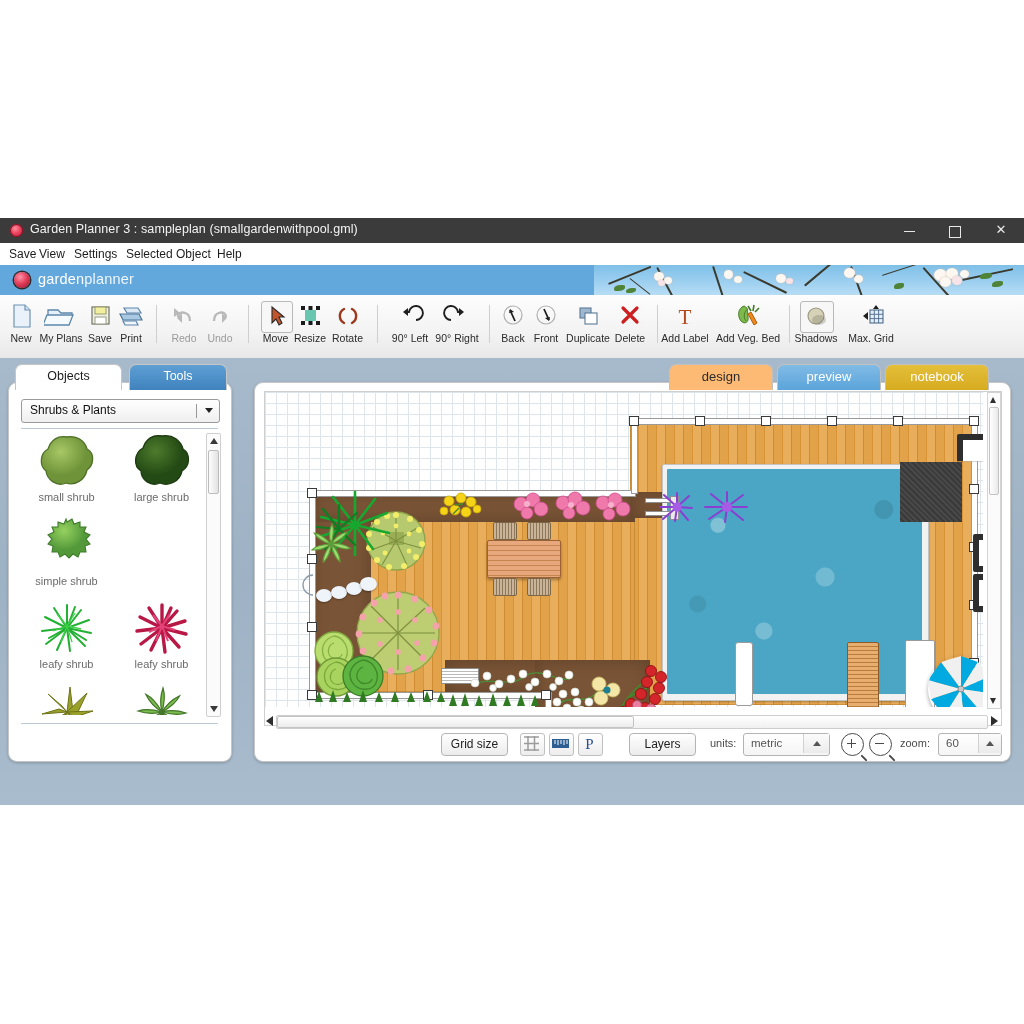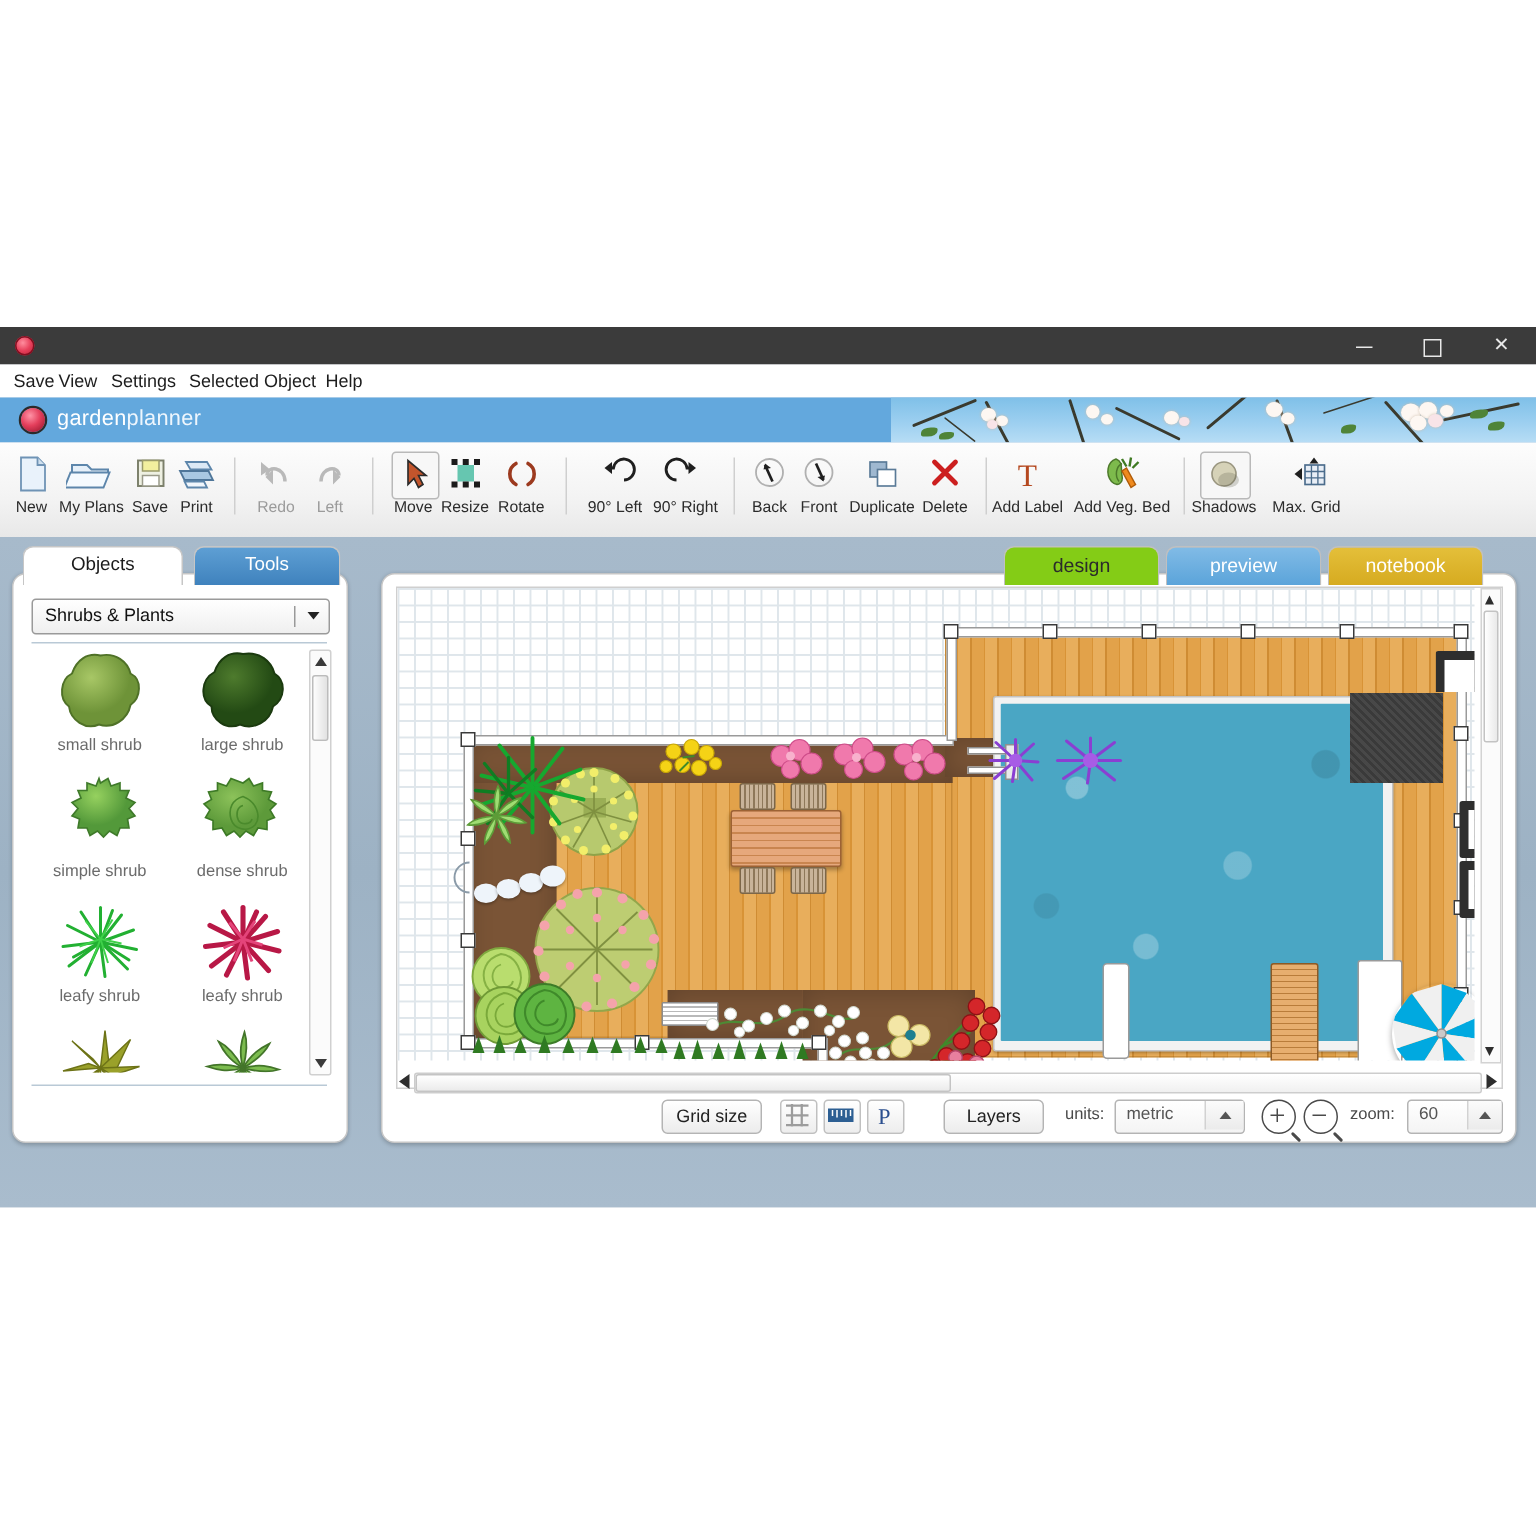--- a/index.html
+++ b/index.html
@@ -144,21 +144,21 @@
   
   .design-panel{
     position:absolute;left:254px;top:24px;width:755px;height:378px;
     background:#ffffff;border:1px solid #c6c6c6;border-radius:9px;
     box-shadow:0 1px 3px rgba(0,0,0,.22);
   }
   .vtab{
     position:absolute;top:-19px;height:25px;border-radius:7px 7px 0 0;font-size:13px;
     text-align:center;line-height:23px;border:1px solid #c0c0c0;border-bottom:none;
   }
-  .vtab.design{left:414px;width:102px;background:#84cc16;color:#2b2b2b;z-index:3;}
+  .vtab.design{left:414px;width:102px;background:#fdba74;color:#2b2b2b;z-index:3;}
   .vtab.preview{left:522px;width:102px;background:linear-gradient(180deg,#81bbe6,#5ba4da);color:#ffffff;z-index:2;}
   .vtab.notebook{left:630px;width:102px;background:linear-gradient(180deg,#e4bf3a,#d6ab20);color:#ffffff;z-index:1;}
 
   .canvas-wrap{
     position:absolute;left:9px;top:8px;width:736px;height:333px;
     border:1px solid #cfcfcf;background:#ffffff;overflow:hidden;
   }
   .canvas{
     position:absolute;left:0;top:0;width:718px;height:315px;overflow:hidden;
     background-color:#ffffff;
@@ -266,20 +266,21 @@
   .bench{position:absolute;background:#f4f4f4;border:1.2px solid #8d8d8d;border-radius:1px;
     background-image:repeating-linear-gradient(180deg,#ffffff 0 2px,#b9b9b9 2px 3px);}
 </style>
 </head>
 <body>
 
 <div class="app-window">
 
   <div class="titlebar">
     <div class="title-ico"></div>
+    <div class="title-text">Garden Planner 3 : sampleplan (smallgardenwithpool.gml)</div>
     <div class="wbtn min"><span class="dash"></span></div>
     <div class="wbtn max"><span class="sq"></span></div>
     <div class="wbtn close"><span class="gl">✕</span></div>
   </div>
 
   <div class="menubar">
     <div class="menu-item" style="left:8px">Save</div>
     <div class="menu-item" style="left:38px">View</div>
     <div class="menu-item" style="left:73px">Settings</div>
     <div class="menu-item" style="left:125px">Selected Object</div>
@@ -375,21 +376,21 @@
       </span>
       <span class="lb">Redo</span>
     </div>
     <div class="tbtn dim" style="left:204px;width:32px">
       <span class="ic">
         <svg width="30" height="30" viewBox="0 0 30 30">
             <path d="M9 20 C9 10, 21 9, 21 16" fill="none" stroke="#b9b9b9" stroke-width="2.3"></path>
             <path d="M17 12 l5 5 l-5 5 z" fill="#b9b9b9"></path>
           </svg>
       </span>
-      <span class="lb">Left</span>
+      <span class="lb">Undo</span>
     </div>
 
     <div class="tsep" style="left:248px"></div>
 
     <div class="tbtn" style="left:260px;width:31px">
       <div class="sel-box"></div>
       <span class="ic">
         <svg width="28" height="30" viewBox="0 0 28 30" style="position:relative;z-index:2">
             <path d="M10 6 L10 22 L14 18 L17 24 L20 22 L17 16 L22 16 z" fill="#c2552c" stroke="#2b2b2b" stroke-width="1.1"></path>
           </svg>
@@ -579,36 +580,20 @@
                 <defs>
                   <radialGradient id="ls" cx="38%" cy="32%">
                     <stop offset="0%" stop-color="#4e7b2d"></stop>
                     <stop offset="100%" stop-color="#234a14"></stop>
                   </radialGradient>
                 </defs>
                 <path d="M30 3 C41 1,49 8,51 16 C59 21,58 33,50 38 C48 48,37 54,28 50 C19 54,9 47,9 38 C1 33,2 20,11 15 C14 6,21 1,30 3z" fill="url(#ls)" stroke="#1b3a0f" stroke-width="1.3"></path>
               </svg>
           </span>
           <span class="cap">large shrub</span>
-        </div>
-        <div class="cell" style="left:95px;top:84px">
-          <span class="art">
-            <svg width="60" height="58" viewBox="0 0 60 58">
-                <defs>
-                  <radialGradient id="ds" cx="40%" cy="32%">
-                    <stop offset="0%" stop-color="#8cc25a"></stop>
-                    <stop offset="100%" stop-color="#5d9a3a"></stop>
-                  </radialGradient>
-                </defs>
-                <path d="M30 5 l4 -3 l3 5 l6 -2 l0 5 l6 1 l-2 5 l5 3 l-4 4 l3 5 l-5 2 l0 6 l-6 -1 l-3 5 l-5 -3 l-4 4 l-4 -4 l-5 3 l-3 -5 l-6 1 l0 -6 l-5 -2 l3 -5 l-4 -4 l5 -3 l-2 -5 l6 -1 l0 -5 l6 2 l3 -5z" fill="url(#ds)" stroke="#3d7a26" stroke-width="1.1"></path>
-                <path d="M30 14 C23 16,20 22,22 29 C24 36,33 38,38 33 C42 28,40 18,30 14z" fill="none" stroke="#4a8a2c" stroke-width="1.1"></path>
-                <path d="M30 20 C26 21,25 26,27 30 C29 33,35 33,36 29" fill="none" stroke="#4a8a2c" stroke-width="1.1"></path>
-              </svg>
-          </span>
-          <span class="cap">dense shrub</span>
         </div>
 
         <div class="cell" style="left:0px;top:167px">
           <span class="art">
             <svg width="60" height="58" viewBox="0 0 60 58">
                 <g stroke="#22b032" stroke-width="2" stroke-linecap="round" fill="none">
                   <path d="M30 28 L30 5"></path>
                   <path d="M30 28 L44 10"></path>
                   <path d="M30 28 L52 20"></path>
                   <path d="M30 28 L54 33"></path>

